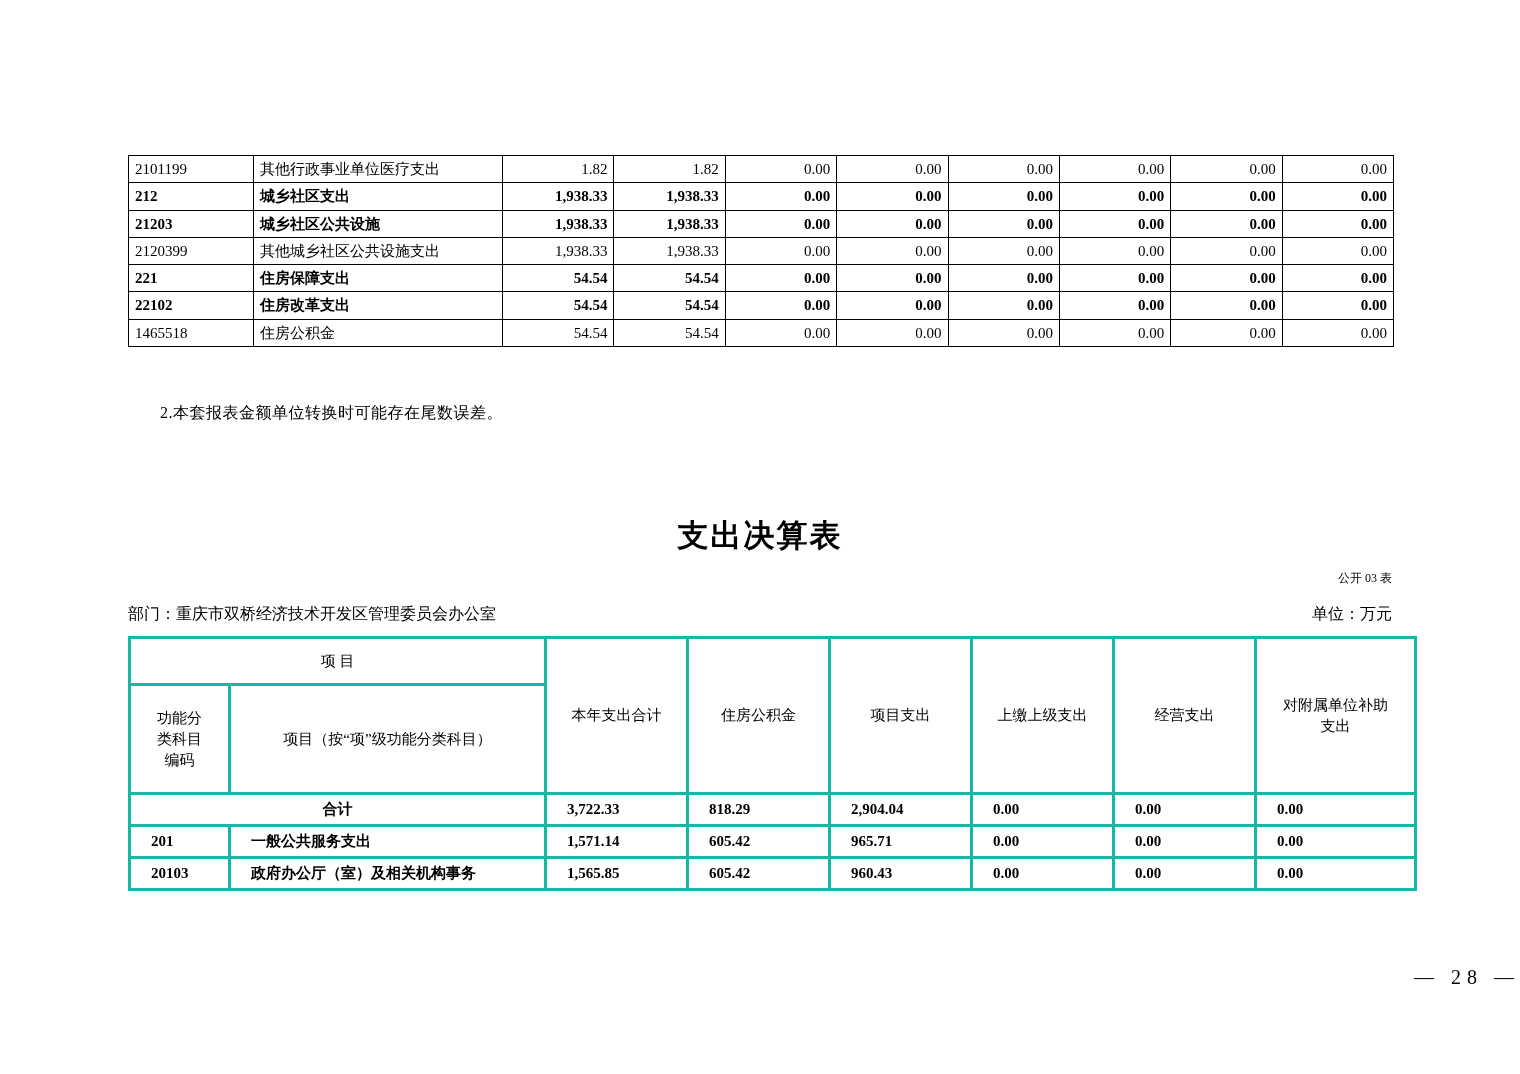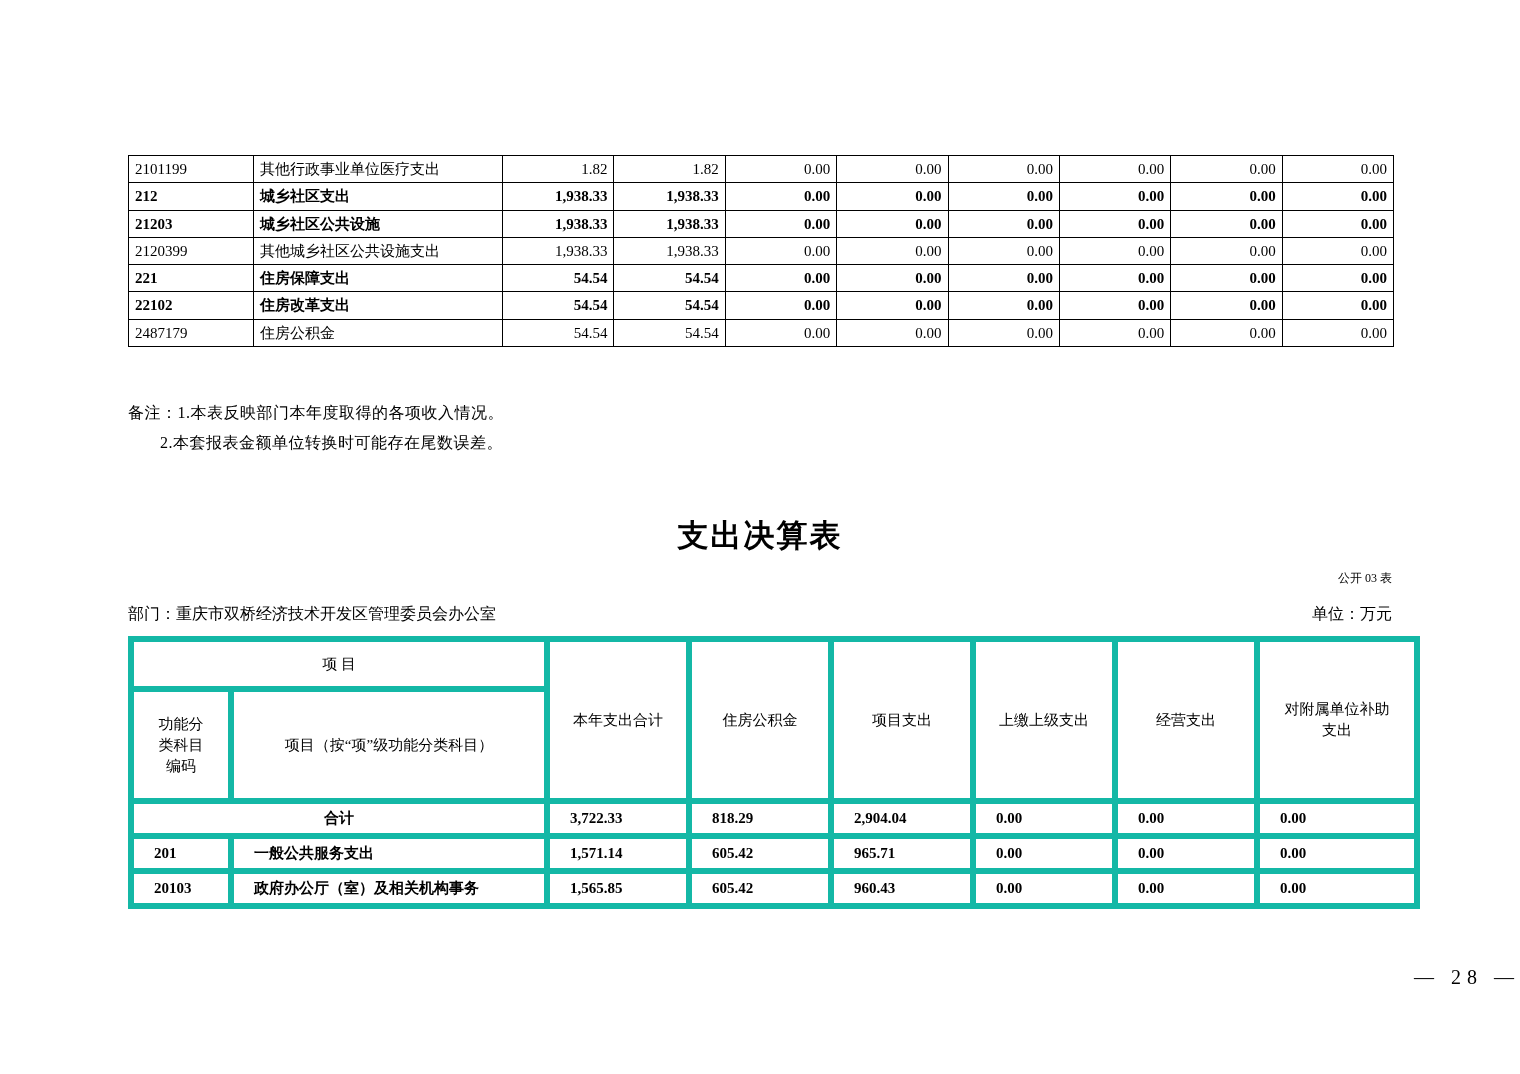--- a/index.html
+++ b/index.html
@@ -96,21 +96,21 @@
     left: 128px;
     top: 636px;
     width: 1266px;
   }
   table.fin2 {
     border-collapse: collapse;
     table-layout: fixed;
     width: 100%;
   }
   table.fin2 td, table.fin2 th {
-    border: 6px solid #14b8a6;
+    border: 3px solid #14b8a6;
     font-size: 15px;
     padding: 4px 20px;
     vertical-align: middle;
     font-weight: normal;
     line-height: 1.4;
   }
   .b-code { width: 100px; }
   .b-name { width: 316px; }
   .b-col  { width: 142px; }
   .b-col-wide { width: 160px; }
@@ -215,37 +215,36 @@
           <td class="c-num">54.54</td>
           <td class="c-num">54.54</td>
           <td class="c-num">0.00</td>
           <td class="c-num">0.00</td>
           <td class="c-num">0.00</td>
           <td class="c-num">0.00</td>
           <td class="c-num">0.00</td>
           <td class="c-num">0.00</td>
         </tr>
         <tr>
-          <td class="c-code">2487179</td>
+          <td class="c-code">1465518</td>
           <td class="c-name">住房公积金</td>
           <td class="c-num">54.54</td>
           <td class="c-num">54.54</td>
           <td class="c-num">0.00</td>
           <td class="c-num">0.00</td>
           <td class="c-num">0.00</td>
           <td class="c-num">0.00</td>
           <td class="c-num">0.00</td>
           <td class="c-num">0.00</td>
         </tr>
       </tbody>
     </table>
   </div>
 
   <div class="notes">
-    <div>备注：1.本表反映部门本年度取得的各项收入情况。</div>
     <div class="line2">2.本套报表金额单位转换时可能存在尾数误差。</div>
   </div>
 
   <div class="sec-title">支出决算表</div>
   <div class="sheet-no">公开 03 表</div>
   <div class="dept-line">部门：重庆市双桥经济技术开发区管理委员会办公室</div>
   <div class="unit-line">单位：万元</div>
 
   <div class="bottom-table-wrap">
     <table class="fin2">

